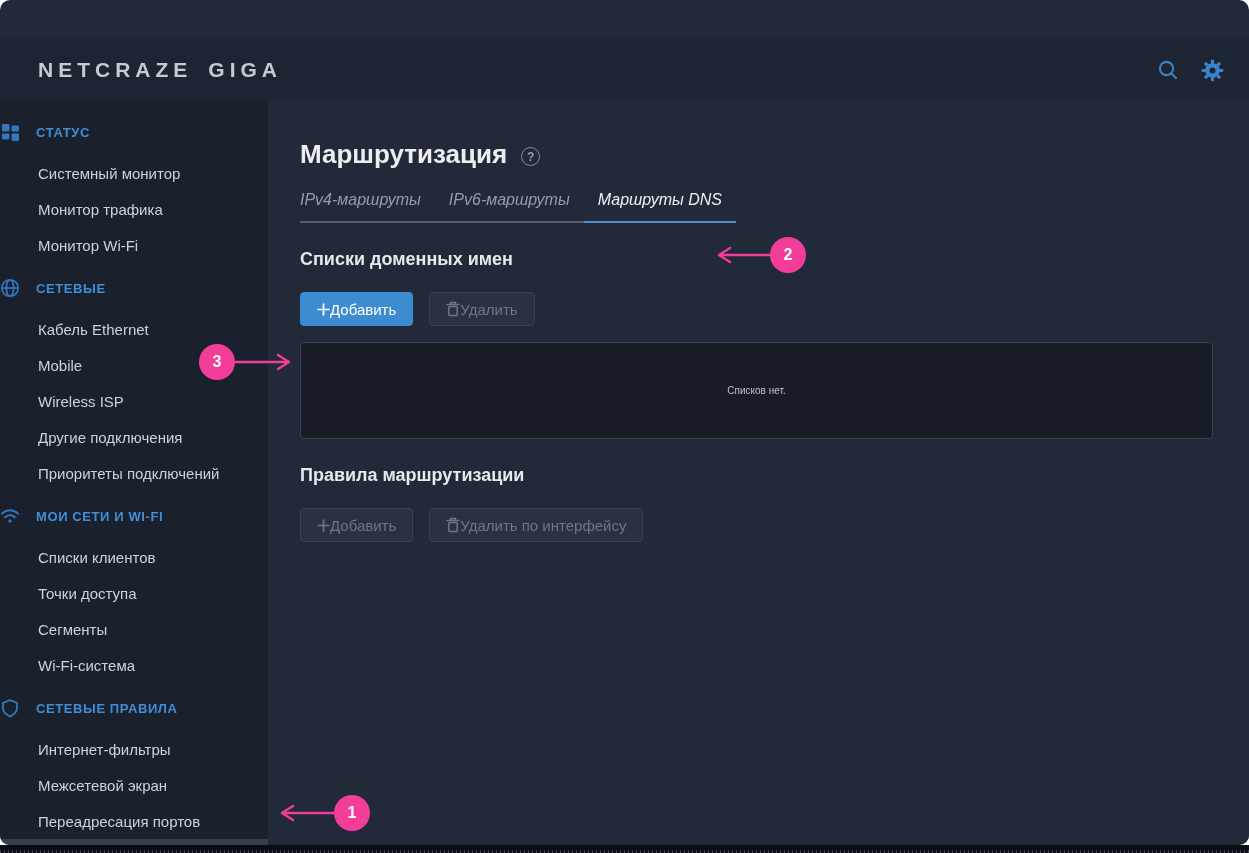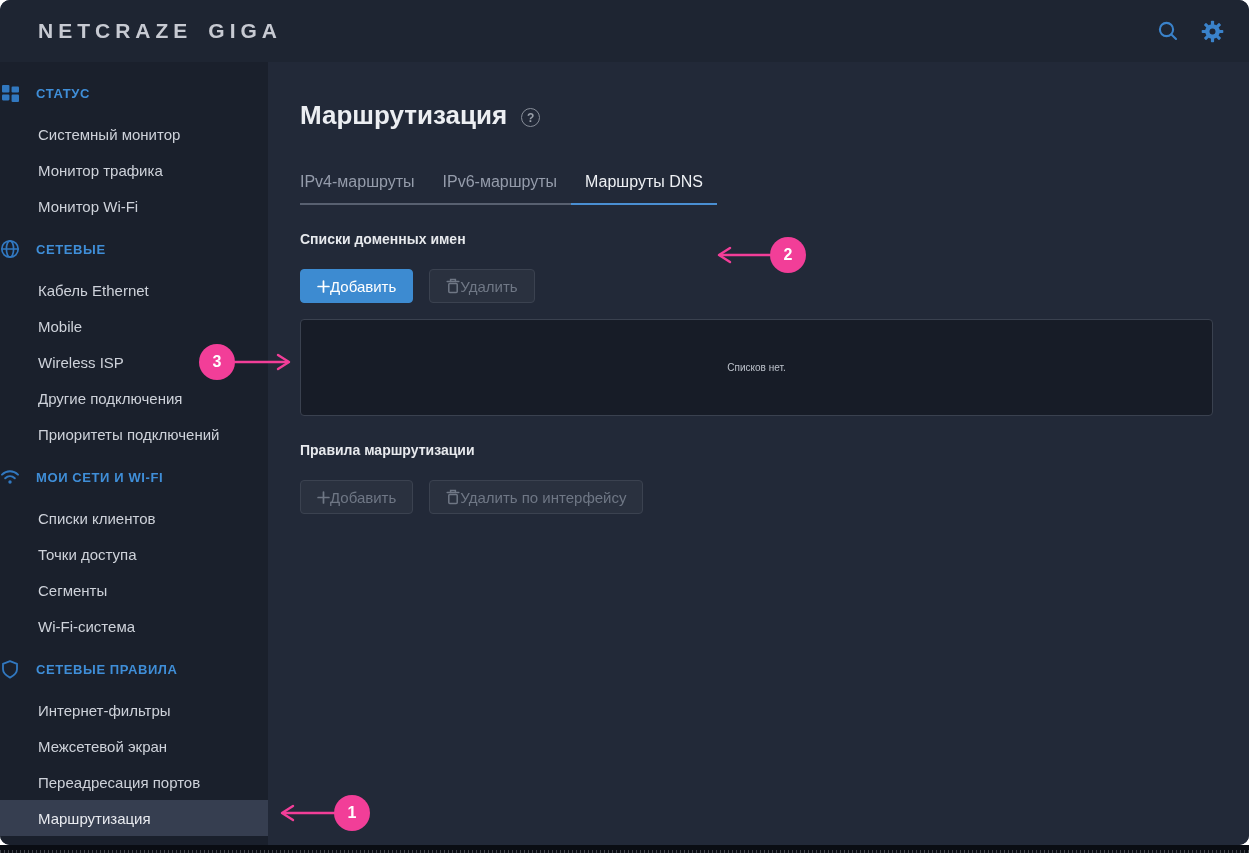--- a/index.html
+++ b/index.html
@@ -6,21 +6,21 @@
   html,body { width:1249px; height:853px; background:#ffffff; overflow:hidden;
               font-family:"Liberation Sans", sans-serif; }
   .screen { position:relative; width:1249px; height:853px; background:#ffffff; }
 
   .app { position:absolute; left:0; top:0; width:1249px; height:845px;
          border-radius:10px; overflow:hidden; background:#222938;
          display:flex; flex-direction:column; }
 
   
   .topbar { height:62px; flex:0 0 62px; background:#1e2532; display:flex;
-            align-items:center; justify-content:space-between; padding:0 24px 0 38px; }
+            align-items:center; justify-content:space-between; padding:0 24px 0 38px;margin-top:39px; }
   .logo { display:flex; align-items:baseline; gap:16px; color:#c7cad2;
           font-size:21px; font-weight:700; letter-spacing:5px; }
   .hdr-icons { display:flex; align-items:center; gap:18px; }
   .icon-btn { background:none; border:none; cursor:pointer; width:26px; height:26px;
               display:flex; align-items:center; justify-content:center; color:#3a82ca; }
 
   
   .body { flex:1; display:flex; min-height:0; }
 
   
@@ -38,27 +38,27 @@
   
   .main { flex:1; background:#222938; padding:24px 36px 0 32px; overflow:hidden; }
   .title-row { display:flex; align-items:center; gap:14px; margin:14px 0 12px; }
   .page-title { color:#eceef2; font-size:26px; font-weight:700; }
   .help-badge { width:19px; height:19px; border:1.5px solid #878d98; border-radius:50%;
                 color:#9aa0aa; font-size:12px; font-weight:700; display:flex;
                 align-items:center; justify-content:center; cursor:pointer;
                 background:none; margin-top:4px; }
   .desc { color:#c6cbd4; font-size:15px; line-height:27px; max-width:900px; }
 
-  .tabs { display:flex; margin-top:42px; }
+  .tabs { display:flex; margin-top:21px;font-style:italic; }
   .tab { font-size:16px; color:#959cab; padding:0 14px 12px; cursor:pointer;
          border-bottom:2px solid #586070; white-space:nowrap; }
   .tab:first-child { padding-left:0; }
   .tab.active { color:#eef0f4; border-bottom-color:#4a8fd3; }
 
-  .sec-heading { color:#e7e9ed; font-size:14px; font-weight:700; margin-top:26px; }
+  .sec-heading { color:#e7e9ed; font-size:18px; font-weight:700; margin-top:26px; }
   .btn-row { display:flex; gap:16px; margin-top:22px; }
   .btn { height:34px; border-radius:4px; font-size:15px; display:flex; align-items:center;
          padding:0 16px; cursor:pointer; border:1px solid transparent;
          font-family:"Liberation Sans", sans-serif; }
   .btn-primary { background:#3d8bd1; color:#ffffff; border-color:#3d8bd1; }
   .btn-disabled { background:#2a313f; color:#6f7785; border-color:#3b4250; cursor:default; }
   .btn .bi { display:flex; align-items:center; }
 
   .empty-box { margin-top:16px; height:97px; background:#171c27; border:1px solid #3a414f;
                border-radius:4px; display:flex; align-items:center; justify-content:center; }

